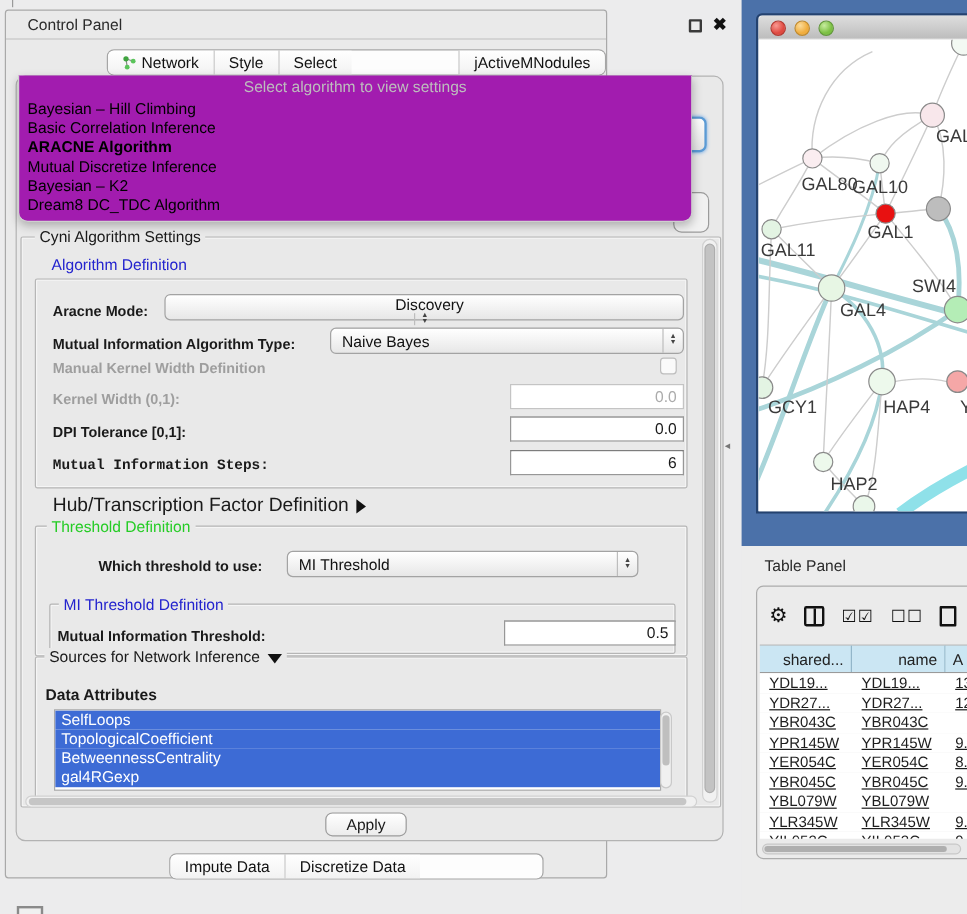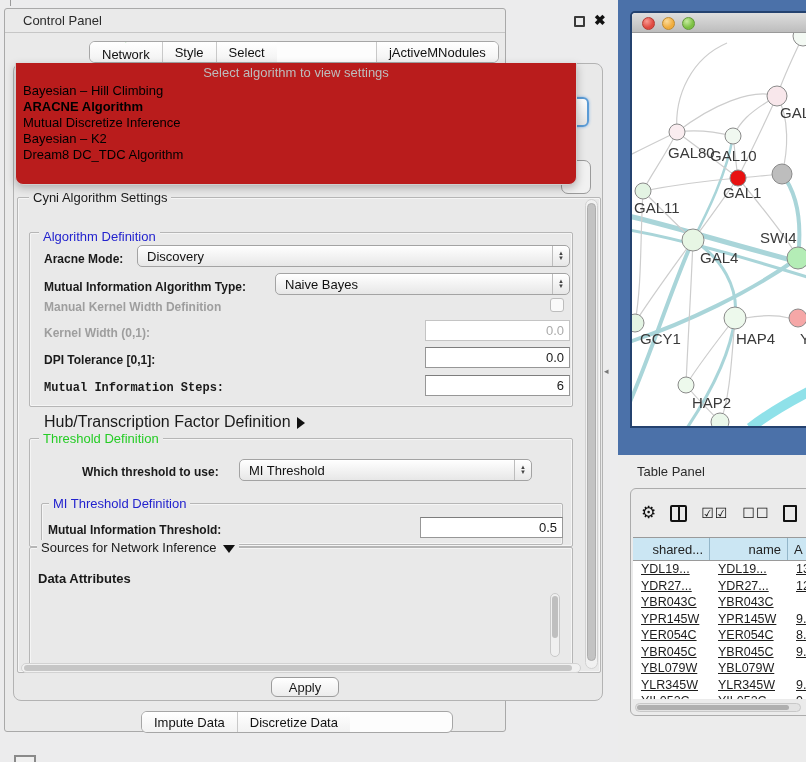--- a/index.html
+++ b/index.html
@@ -14,39 +14,39 @@
   .cp-title { position:absolute; left:18px; top:4px; font-size:13px; color:#2b2b2b; }
   .float-icon { position:absolute; left:569px; top:7px; width:11px; height:11px;
     border:2px solid #3a3a3a; border-radius:1px; cursor:pointer; }
   .close-icon { position:absolute; left:589px; top:3px; font-size:14px; font-weight:bold; color:#111; cursor:pointer; }
 
   
   .seg-bar { position:absolute; display:flex; height:22px; background:#FDFDFD;
     border:1px solid #A6A6A6; border-radius:6px; overflow:hidden; }
   .seg { display:flex; align-items:center; justify-content:center; gap:4px;
     font-size:13px; color:#111; padding:0 12px; cursor:pointer; border-left:1px solid #C9C9C9; background:linear-gradient(#FFFFFF,#F2F2F2); }
-  .seg:first-child { border-left:none;flex-direction:column; }
+  .seg:first-child { border-left:none; }
   .seg.selected { background:#8F8F8F; color:#F5F5F5; border-left-color:#8F8F8F; border-radius:4px;margin-top:45px; }
   #top-tabs { left:84px; top:32px; }
   #bottom-tabs { left:136px; top:702px; }
 
   
   .cp-inner { position:absolute; left:8px; top:54px; width:590px; height:638px;
     background:#E9E9E9; border:1px solid #B3B3B3; border-radius:8px; }
 
   
   .frag-combo-stepper { position:absolute; left:560px; top:88px; width:24px; height:30px;
     background:linear-gradient(#FDFDFD,#E4E4E4); border:2px solid #5B9BD5; border-radius:6px;
     box-shadow:0 0 3px #7FB2E8; }
   .frag-box { position:absolute; left:556px; top:151px; width:30px; height:34px;
     background:#F1F1F1; border:1px solid #9B9B9B; border-radius:7px; }
 
   
   #algo-popup { position:absolute; left:10px; top:54px; width:562px; height:122px;
-    background:#b91c1c; border:1px solid #CFCFCF; border-top:none;
+    background:#a21caf; border:1px solid #CFCFCF; border-top:none;
     border-radius:0 0 8px 8px; box-shadow:0 3px 8px rgba(0,0,0,0.25); z-index:40; }
   .popup-placeholder { height:20px; line-height:20px; text-align:center; font-size:13px; color:#BDBDBD; }
   .popup-item { height:16px; line-height:16px; font-size:13px; padding-left:7px; color:#000; cursor:pointer; white-space:nowrap; }
   .popup-item.bold { font-weight:bold; }
 
   
   .groupbox { position:absolute; border:1px solid #B6B6B6; border-radius:2px;
     box-shadow:inset 0 0 0 1px rgba(255,255,255,0.55); }
   .legend { position:absolute; font-size:13px; background:#E9E9E9; padding:0 4px; white-space:nowrap; }
   .legend.blue { color:#2323CE; }
@@ -180,35 +180,36 @@
 
   <div class="cp-inner"></div>
 
   <div class="frag-combo-stepper"></div>
   <div class="frag-box"></div>
 
   <div id="algo-popup">
     <div class="popup-placeholder">Select algorithm to view settings</div>
     <div id="algo-items">
         <div class="popup-item">Bayesian – Hill Climbing</div>
+        <div class="popup-item">Basic Correlation Inference</div>
         <div class="popup-item bold">ARACNE Algorithm</div>
         <div class="popup-item">Mutual Discretize Inference</div>
         <div class="popup-item">Bayesian – K2</div>
         <div class="popup-item">Dream8 DC_TDC Algorithm</div>
       </div>
   </div>
 
   <div class="groupbox" style="left:12px; top:188px; width:584px; height:476px; background:#E9E9E9;"></div>
   <span class="legend" style="left:24px; top:181px;">Cyni Algorithm Settings</span>
 
   <div class="groupbox" style="left:24px; top:223px; width:544px; height:175px;"></div>
-  <span class="legend blue" style="left:34px; top:220px;">Algorithm Definition</span>
+  <span class="legend blue" style="left:34px; top:204px;">Algorithm Definition</span>
 
   <span class="field-label" style="left:39px; top:243px;">Aracne Mode:</span>
-  <div class="combo" style="left:132px; top:236px; width:433px;">
+  <div class="combo" style="left:132px; top:236px; width:433px;flex-direction:column;">
     <span class="combo-text">Discovery</span>
     <span class="combo-stepper">
         <span>▲</span>
         <span>▼</span>
       </span>
   </div>
 
   <span class="field-label" style="left:39px; top:271px;">Mutual Information Algorithm Type:</span>
   <div class="combo" style="left:270px; top:264px; width:295px;">
     <span class="combo-text">Naive Bayes</span>
@@ -250,20 +251,26 @@
   <span class="legend blue" style="left:44px; top:487px;">MI Threshold Definition</span>
   <span class="field-label" style="left:43px; top:514px;">Mutual Information Threshold:</span>
   <div class="tfield" style="left:415px; top:508px; width:143px;">0.5</div>
 
   <div class="groupbox" style="left:24px; top:538px; width:544px; height:120px;"></div>
   <span class="legend" style="left:32px; top:531px;">
     <span>Sources for Network Inference</span><span class="tri-down"></span>
   </span>
   <span class="field-label" style="left:33px; top:562px; font-size:13px;">Data Attributes</span>
 
+  <div id="attr-list">
+      <div class="attr-item" style="background: rgb(61, 107, 213);">SelfLoops</div>
+      <div class="attr-item" style="background: rgb(61, 107, 213);">TopologicalCoefficient</div>
+      <div class="attr-item" style="background: rgb(61, 107, 213);">BetweennessCentrality</div>
+      <div class="attr-item" style="background: rgb(61, 107, 213);">gal4RGexp</div>
+    </div>
   <div class="attr-vscroll">
       <div class="attr-vthumb"></div>
     </div>
 
   <div class="set-vscroll">
       <div class="set-vthumb"></div>
     </div>
   <div class="set-hscroll">
       <div class="set-hthumb"></div>
     </div>

